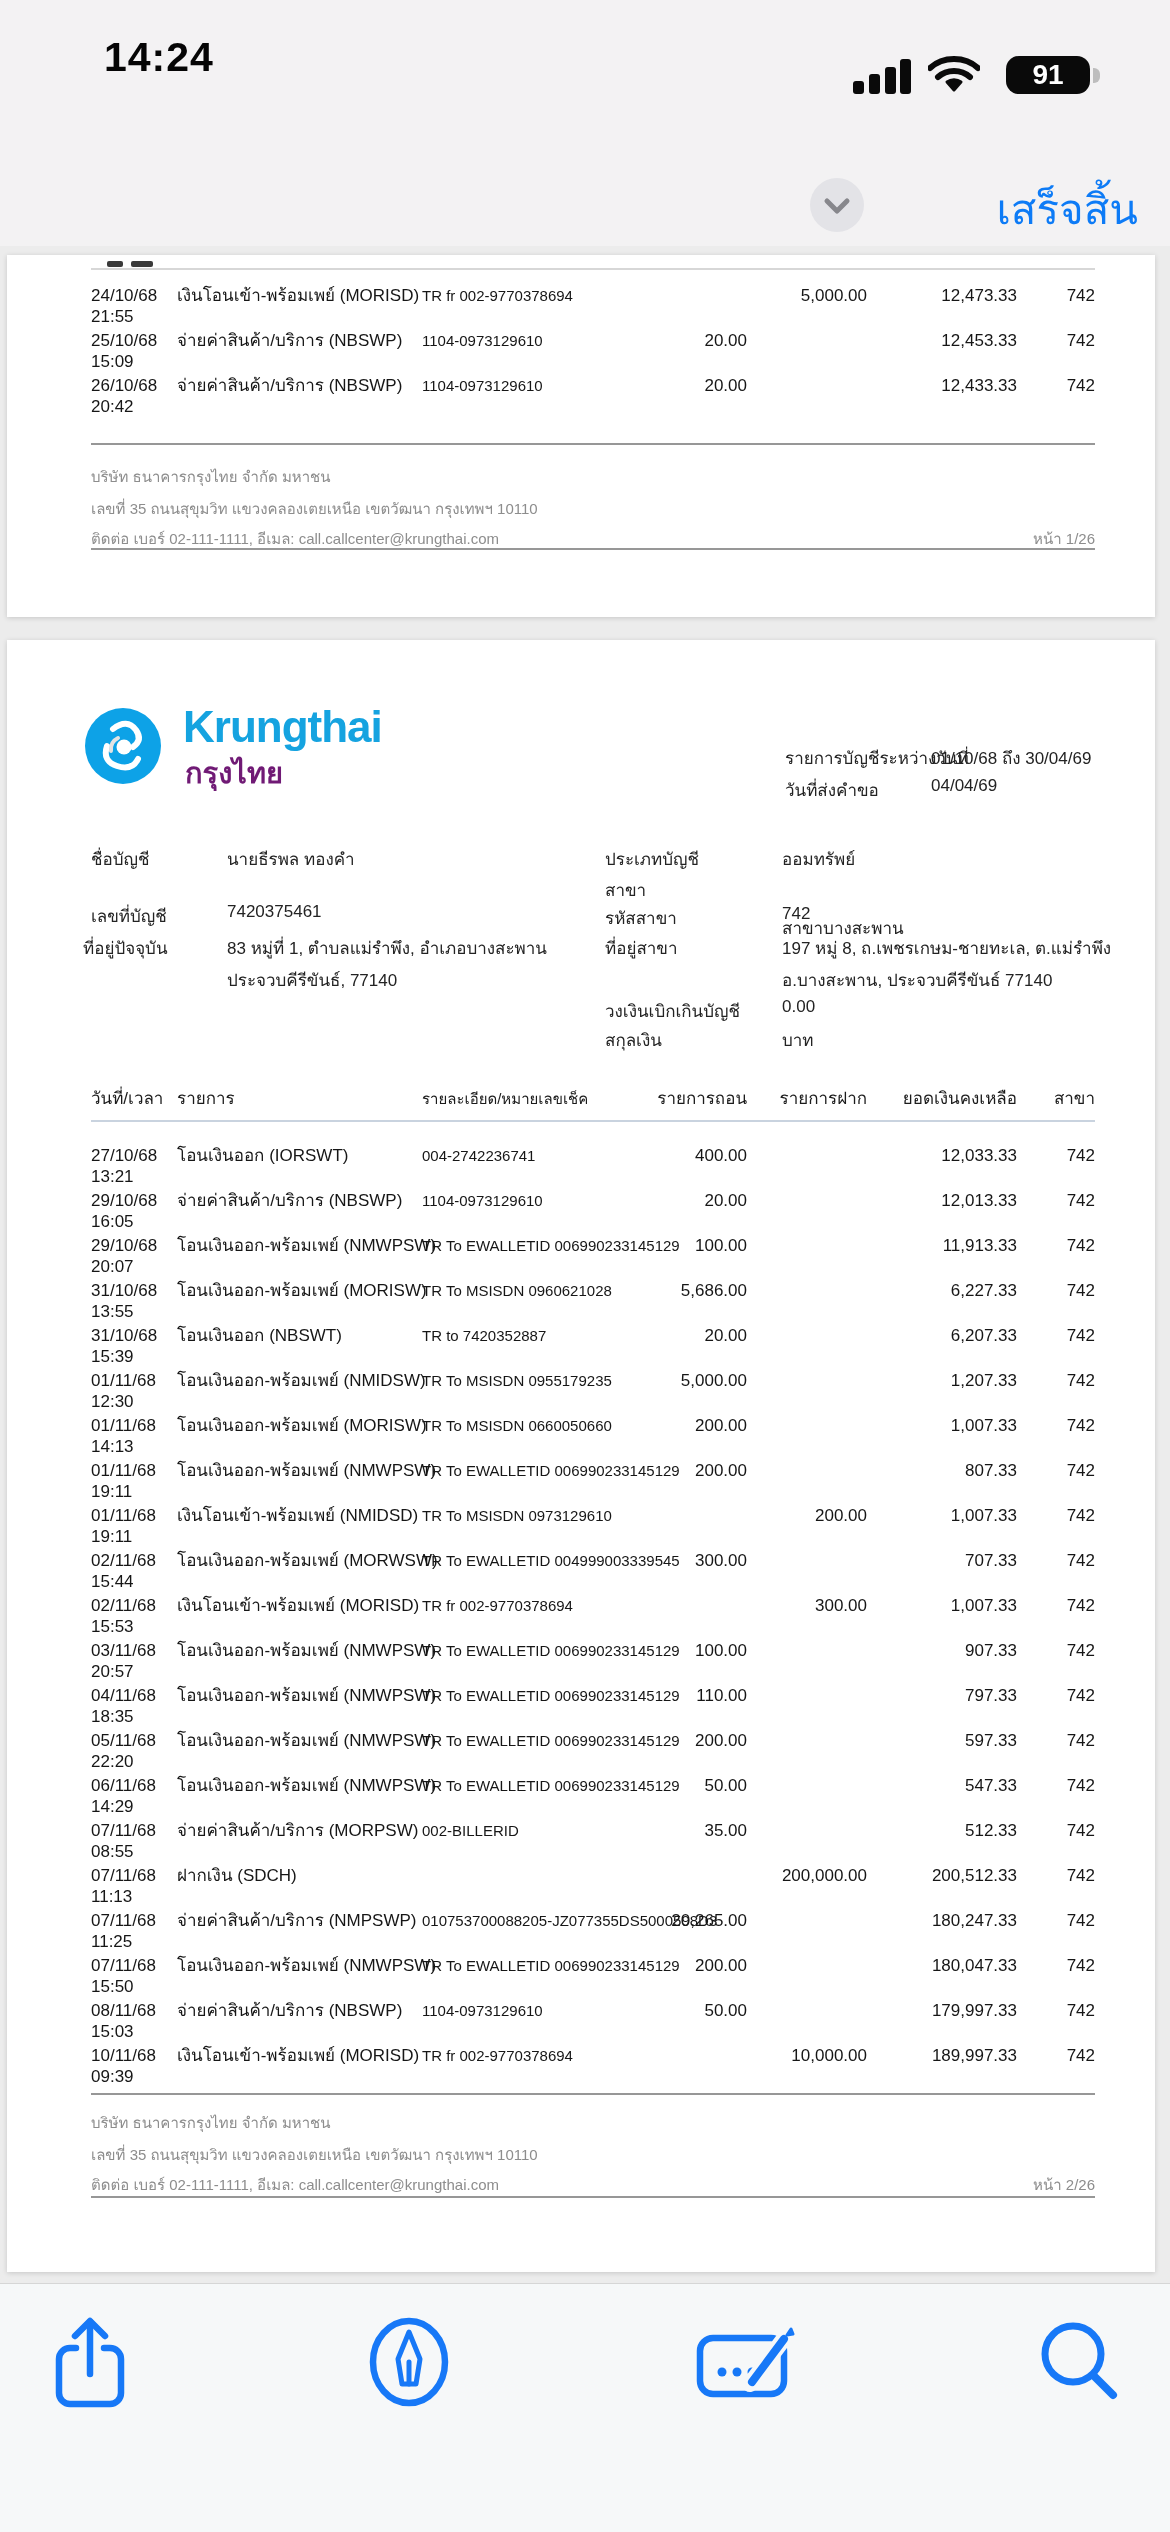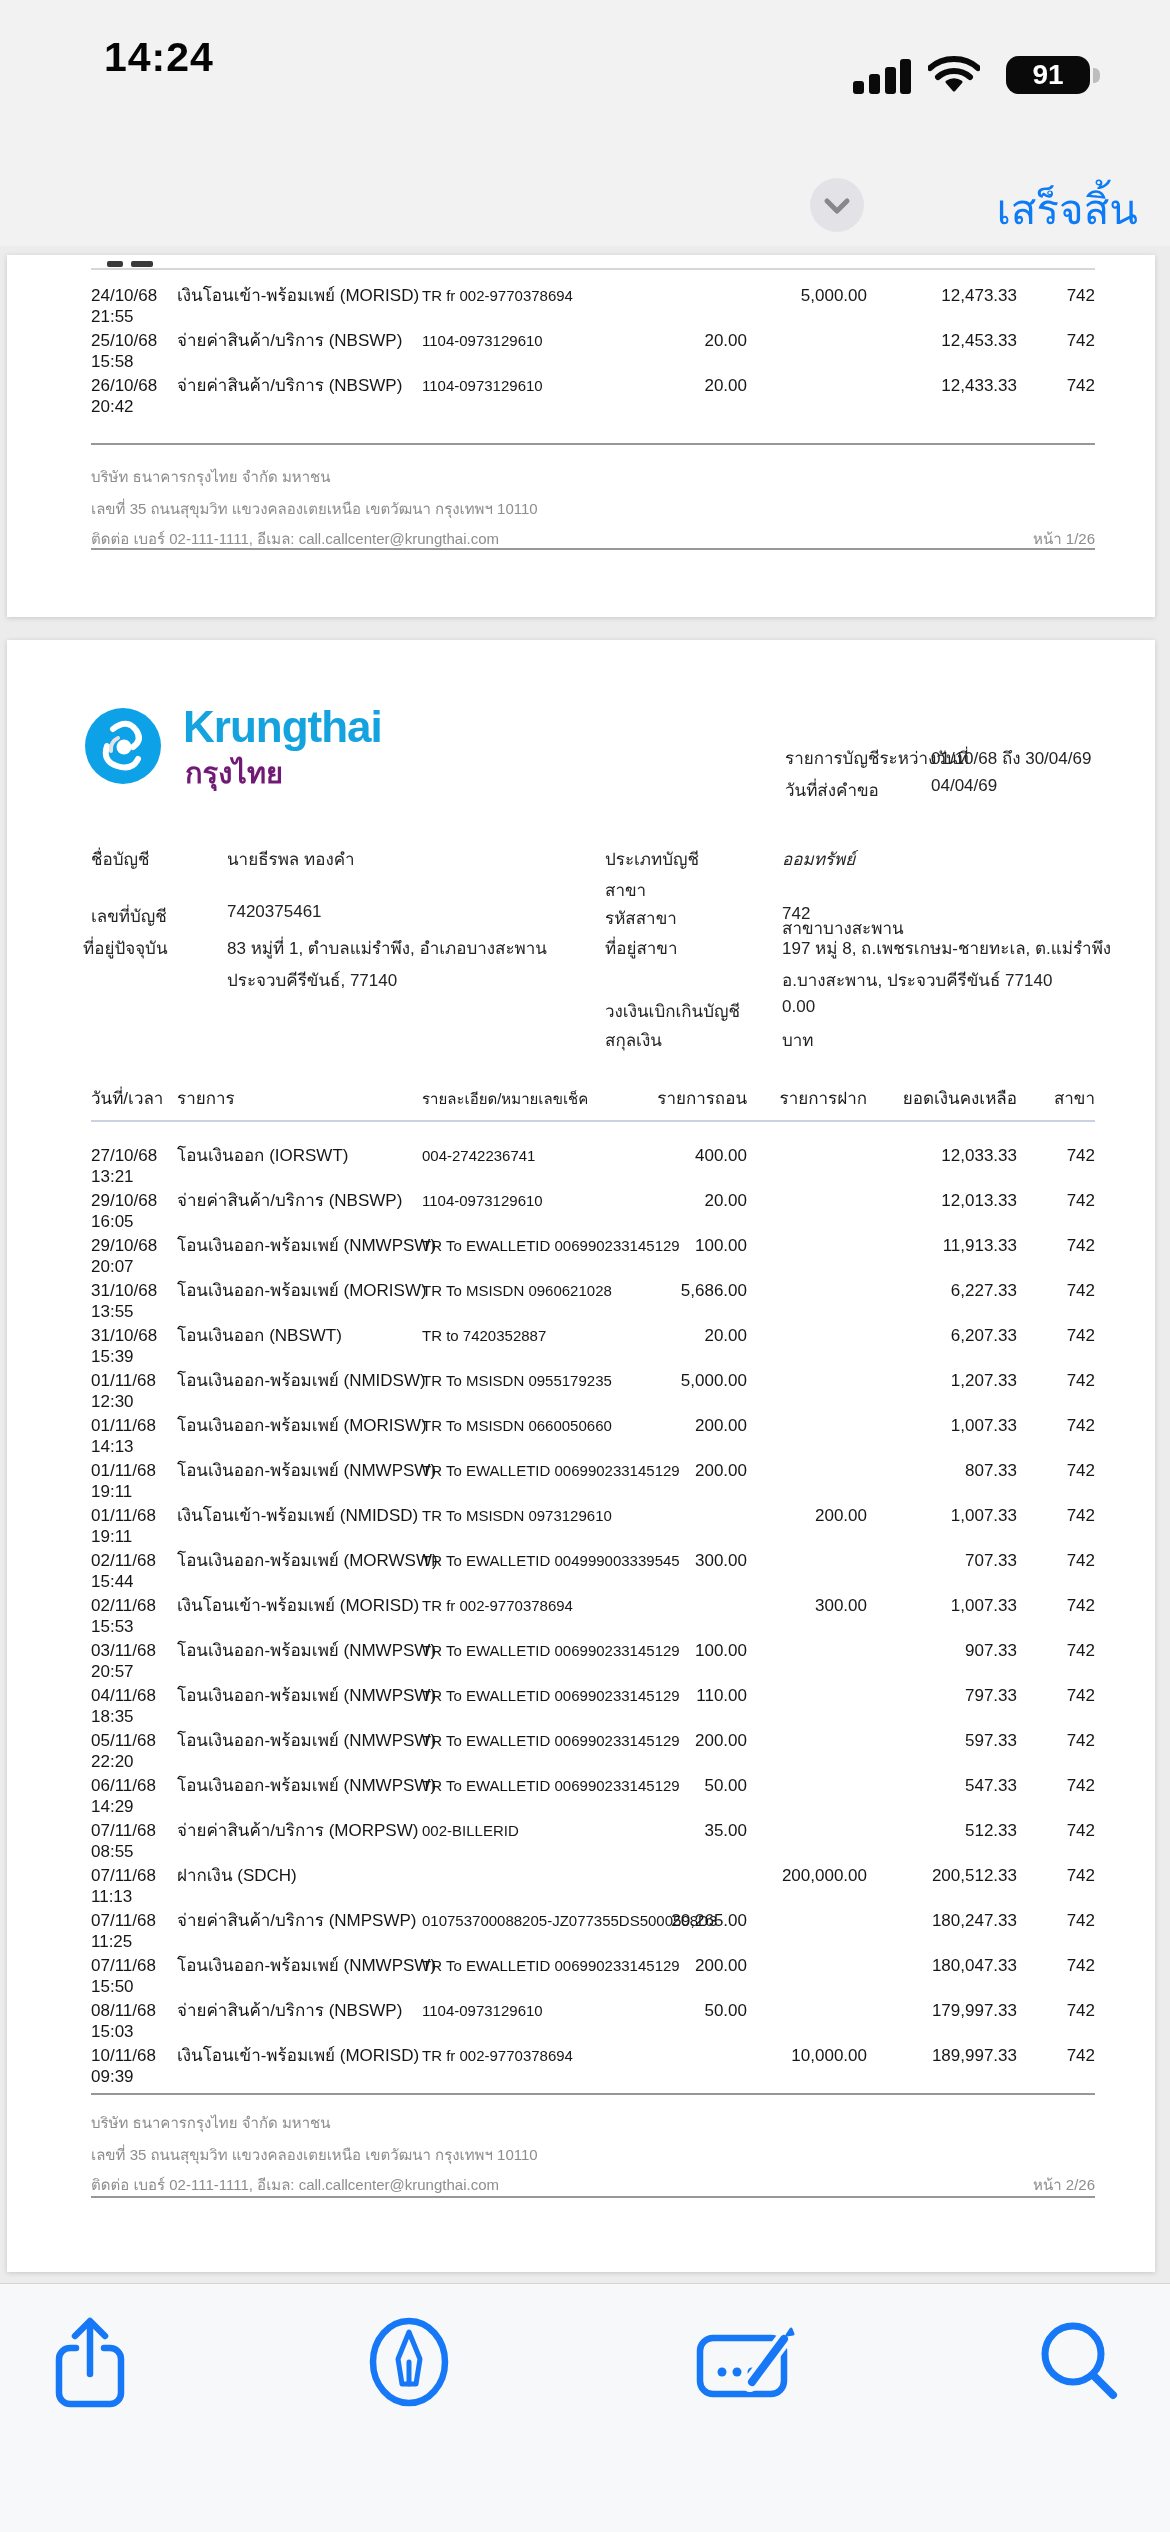--- a/index.html
+++ b/index.html
@@ -95,21 +95,21 @@
           <div class="c cdesc">เงินโอนเข้า-พร้อมเพย์ (MORISD)</div>
           <div class="c cdet">TR fr 002-9770378694</div>
           <div class="c cwd"></div>
           <div class="c cdp">5,000.00</div>
           <div class="c cbal">12,473.33</div>
           <div class="c cbr">742</div>
         </div>
         <div class="trow">
           <div class="c cd">
             <div>25/10/68</div>
-            <div>15:58</div>
+            <div>15:09</div>
           </div>
           <div class="c cdesc">จ่ายค่าสินค้า/บริการ (NBSWP)</div>
           <div class="c cdet">1104-0973129610</div>
           <div class="c cwd">20.00</div>
           <div class="c cdp"></div>
           <div class="c cbal">12,453.33</div>
           <div class="c cbr">742</div>
         </div>
         <div class="trow">
           <div class="c cd">
@@ -154,21 +154,21 @@
 
     <div class="kv" style="left:84px;top:205px;">ชื่อบัญชี</div>
     <div class="kv" style="left:220px;top:205px;">นายธีรพล ทองคำ</div>
     <div class="kv" style="left:84px;top:262px;">เลขที่บัญชี</div>
     <div class="kv" style="left:220px;top:262px;">7420375461</div>
     <div class="kv" style="left:76px;top:294px;">ที่อยู่ปัจจุบัน</div>
     <div class="kv" style="left:220px;top:294px;">83 หมู่ที่ 1, ตำบลแม่รำพึง, อำเภอบางสะพาน</div>
     <div class="kv" style="left:220px;top:326px;">ประจวบคีรีขันธ์, 77140</div>
 
     <div class="kv" style="left:598px;top:205px;">ประเภทบัญชี</div>
-    <div class="kv" style="left:775px;top:205px;font-style:italic;">ออมทรัพย์</div>
+    <div class="kv" style="left:775px;top:205px;">ออมทรัพย์</div>
     <div class="kv" style="left:598px;top:236px;">สาขา</div>
     <div class="kv" style="left:775px;top:232px;margin-top:42px;">สาขาบางสะพาน</div>
     <div class="kv" style="left:598px;top:264px;">รหัสสาขา</div>
     <div class="kv" style="left:775px;top:264px;">742</div>
     <div class="kv" style="left:598px;top:294px;">ที่อยู่สาขา</div>
     <div class="kv" style="left:775px;top:294px;">197 หมู่ 8, ถ.เพชรเกษม-ชายทะเล, ต.แม่รำพึง</div>
     <div class="kv" style="left:775px;top:326px;">อ.บางสะพาน, ประจวบคีรีขันธ์ 77140</div>
     <div class="kv" style="left:598px;top:357px;">วงเงินเบิกเกินบัญชี</div>
     <div class="kv" style="left:775px;top:357px;">0.00</div>
     <div class="kv" style="left:598px;top:386px;">สกุลเงิน</div>

